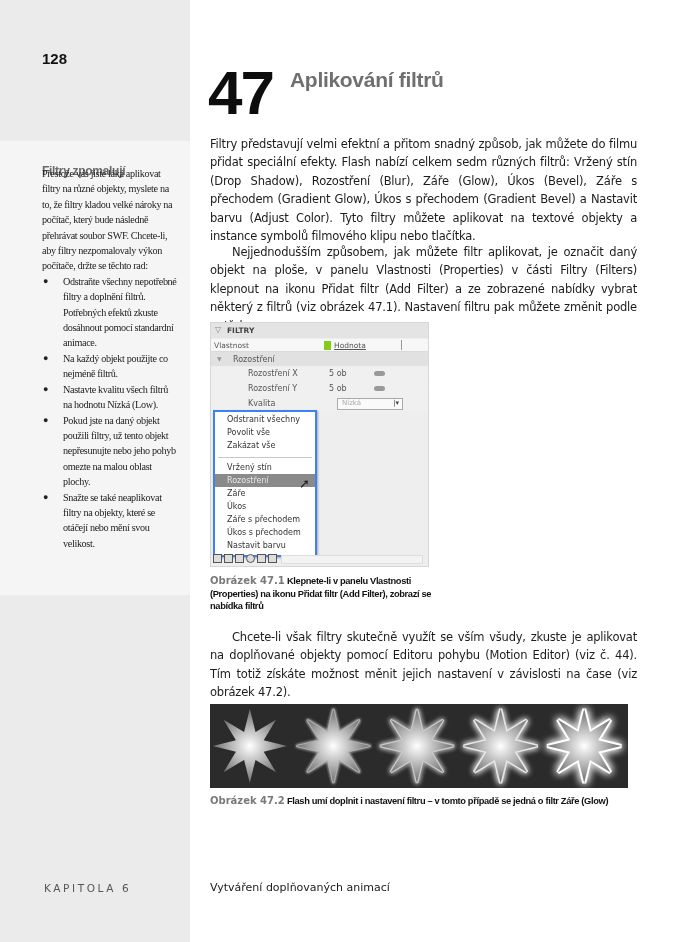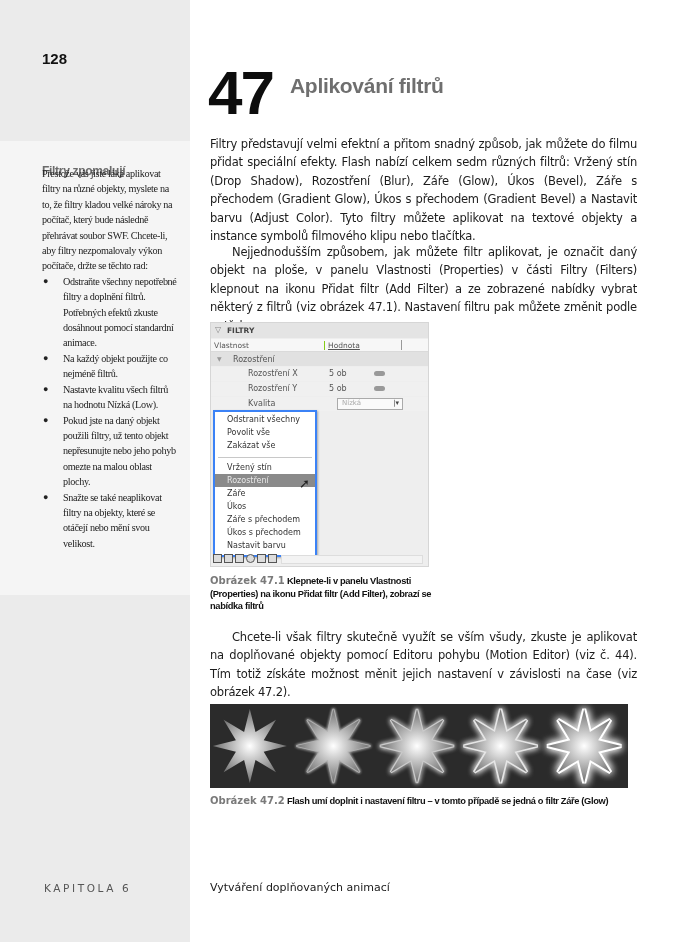--- a/index.html
+++ b/index.html
@@ -37,21 +37,21 @@
   .tip-list li { position: relative; padding-left: 21px; }
   .tip-list li .bullet {
     position: absolute; left: 1px; top: 0; font-size: 9px;
   }
   .chapter-num {
     position: absolute; left: 208px; top: 38px;
     font-family: "Liberation Sans", sans-serif; font-weight: bold;
     font-size: 62px; color: #0d0d0d; letter-spacing: -2px; line-height: 1; margin-top: 24px;
   }
   .chapter-title {
-    position: absolute; left: 290px; top: 74px;
+    position: absolute; left: 290px; top: 68px;
     font-family: "Liberation Sans", sans-serif; font-weight: bold;
     font-size: 21px; color: #6f6f6f; letter-spacing: -0.3px;
   }
   .para {
     position: absolute; left: 210px; width: 427px;
     font-family: "DejaVu Sans", sans-serif;
     font-size: 11.5px; line-height: 18.4px; color: #1c1c1c;
     text-align: justify; letter-spacing: -0.2px; margin: 0;
   }
   .para.indent { text-indent: 22px; }
@@ -69,21 +69,21 @@
     position: absolute; left: 0; top: 0; width: 100%; height: 15px;
     background: #e4e4e4;
   }
   .fig1 .hdr .tri { position: absolute; left: 4px; top: 2px; font-size: 8px; color: #888; }
   .fig1 .hdr .lbl { position: absolute; left: 16px; top: 3px; font-weight: bold; color: #444; font-size: 7.5px; }
   .fig1 .cols {
     position: absolute; left: 0; top: 16px; width: 100%; height: 12px;
     background: #f7f7f7; border-bottom: 1px solid #dadada;
   }
   .fig1 .cols .c1 { position: absolute; left: 3px; top: 2px; }
-  .fig1 .cols .c2 { position: absolute; left: 113px; top: 2px; border-left: 1px solid #84cc16; padding-left: 3px; text-decoration: underline; }
+  .fig1 .cols .c2 { position: absolute; left: 113px; top: 2px; border-left: 7px solid #84cc16; padding-left: 3px; text-decoration: underline; }
   .fig1 .cols .sep { position: absolute; left: 190px; top: 1px; width: 1px; height: 10px; background: #999; }
   .fig1 .grp {
     position: absolute; left: 0; top: 29px; width: 100%; height: 14px; background: #e1e1e1;
   }
   .fig1 .grp .tri { position: absolute; left: 6px; top: 3px; font-size: 6px; color: #999; }
   .fig1 .grp .lbl { position: absolute; left: 22px; top: 3px; font-size: 8px; color: #555; }
   .fig1 .row { position: absolute; left: 0; width: 100%; height: 14px; background: #f0f0f0; }
   .fig1 .row .name { position: absolute; left: 37px; top: 2px; font-size: 8px; color: #555; }
   .fig1 .row .val { position: absolute; left: 118px; top: 2px; font-size: 8px; color: #555; }
   .fig1 .row .link { position: absolute; left: 163px; top: 4px; width: 11px; height: 5px; border-radius: 3px; background: #999; }

